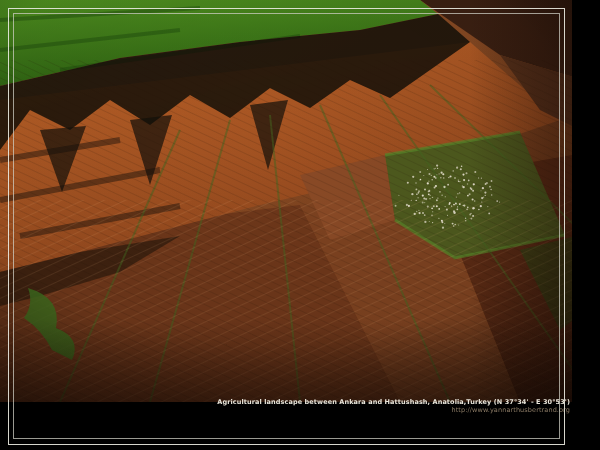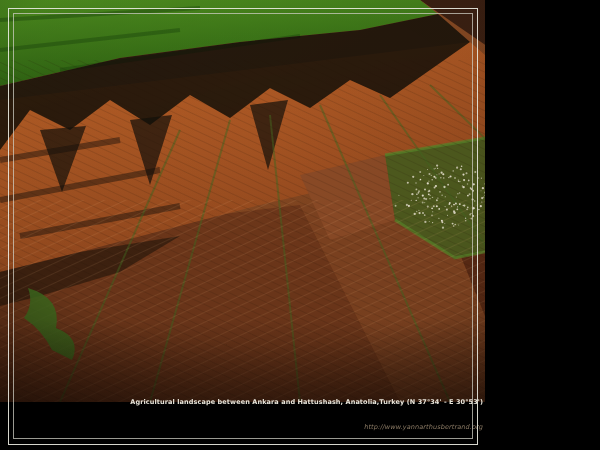--- a/index.html
+++ b/index.html
@@ -1,27 +1,27 @@
 <!DOCTYPE html>
 <html><head>
 <meta charset="utf-8">
 <style>
   html,body{margin:0;padding:0;background:#000;}
-  .canvas{position:relative;width:485px;height:450px;background:#000;overflow:hidden;
+  .canvas{position:relative;width:572px;height:450px;background:#000;overflow:hidden;
           font-family:"DejaVu Sans",sans-serif;}
   .photo{position:absolute;left:0;top:0;width:600px;height:402px;overflow:hidden;}
   .photo svg{display:block;}
   
   .frame{position:absolute;pointer-events:none;z-index:30;}
   .frame-outer{left:8px;top:8px;right:7px;bottom:5px;border:1.5px solid rgba(232,232,222,0.92);}
   .frame-inner{left:13px;top:13px;right:12px;bottom:11px;border:1.5px solid rgba(205,205,195,0.75);}
   .caption{position:absolute;right:2px;top:399px;z-index:20;text-align:right;
            font-size:6.5px;line-height:7px;letter-spacing:0.1px;white-space:nowrap;}
   .caption .cap1{color:#e9e5da;font-weight:bold;}
-  .caption .cap2{color:#8d7c66;margin-top:18px;font-style:italic;}
+  .caption .cap2{color:#8d7c66;margin-top:1px;}
 </style>
 </head>
 <body>
 
 <div class="canvas">
 
   <div class="photo">
     <svg width="600" height="402" viewBox="0 0 600 402" xmlns="http://www.w3.org/2000/svg">
       <defs>
         <linearGradient id="baseGrad" x1="0" y1="0" x2="1" y2="1">

